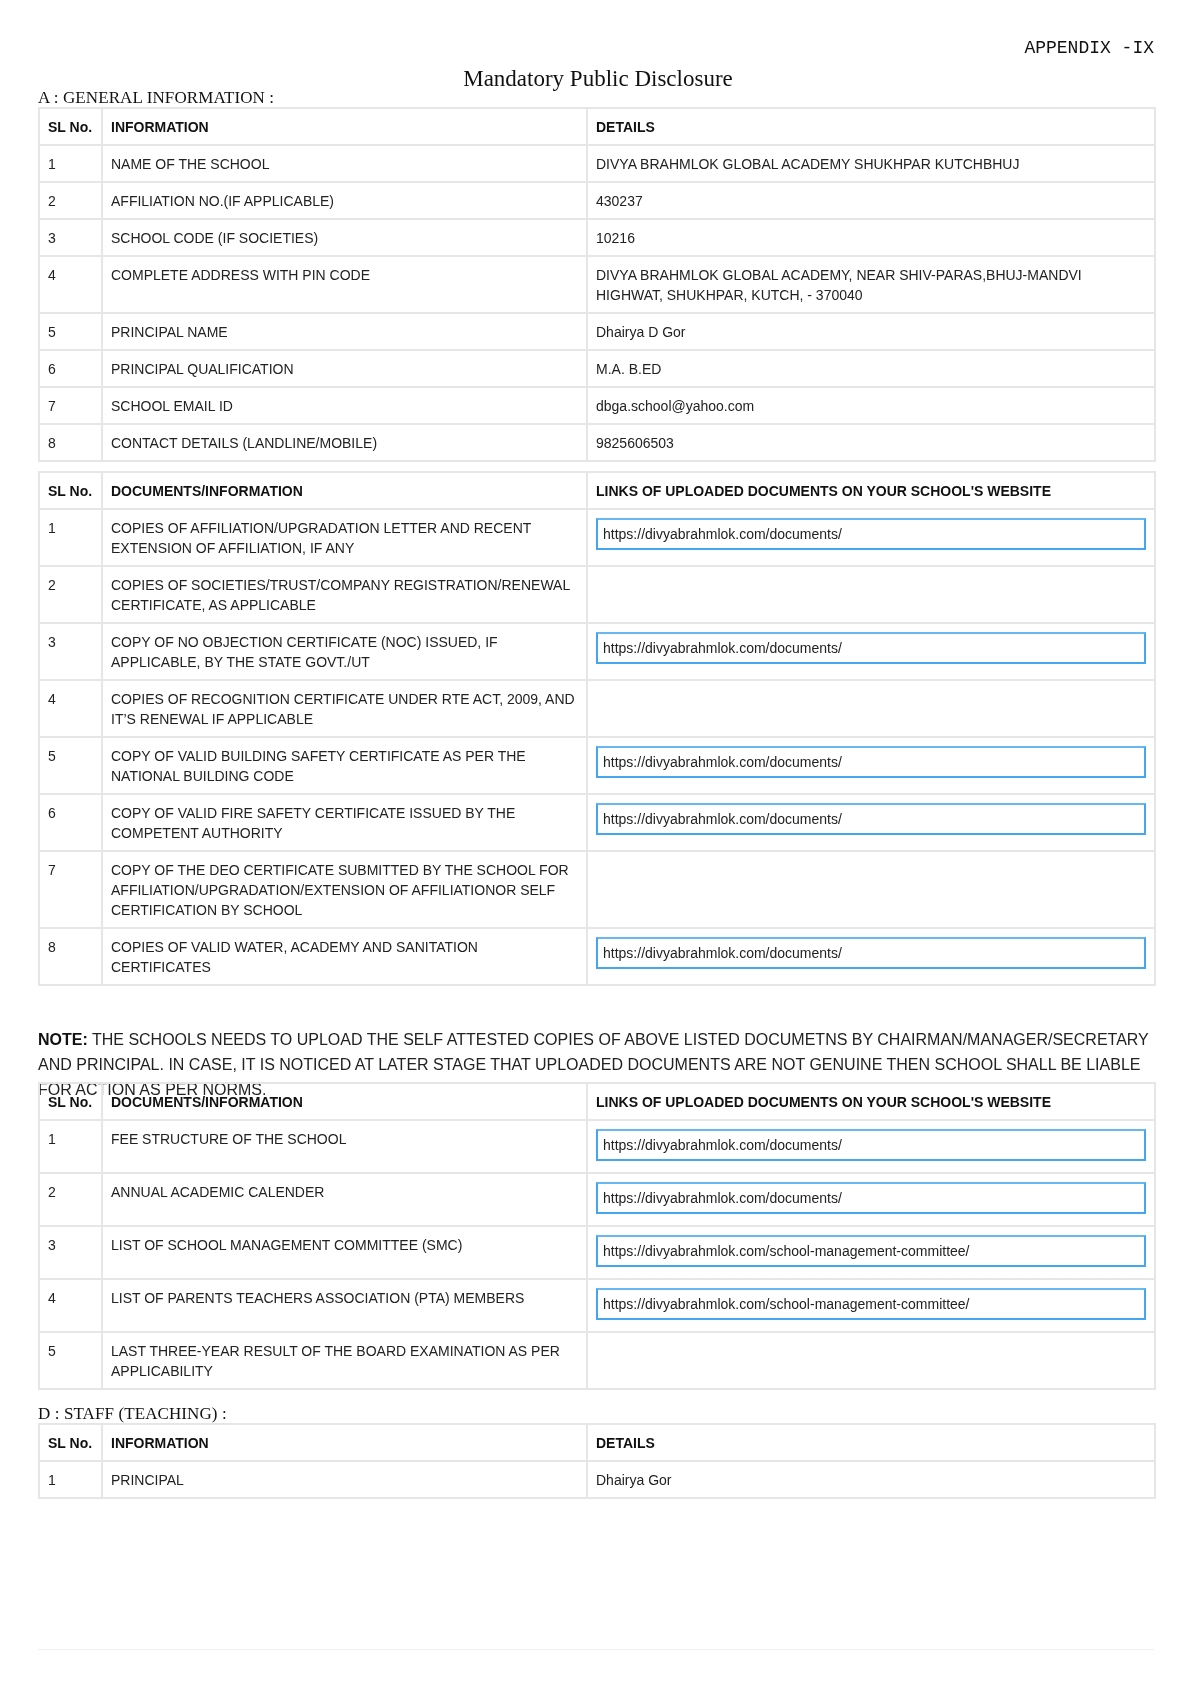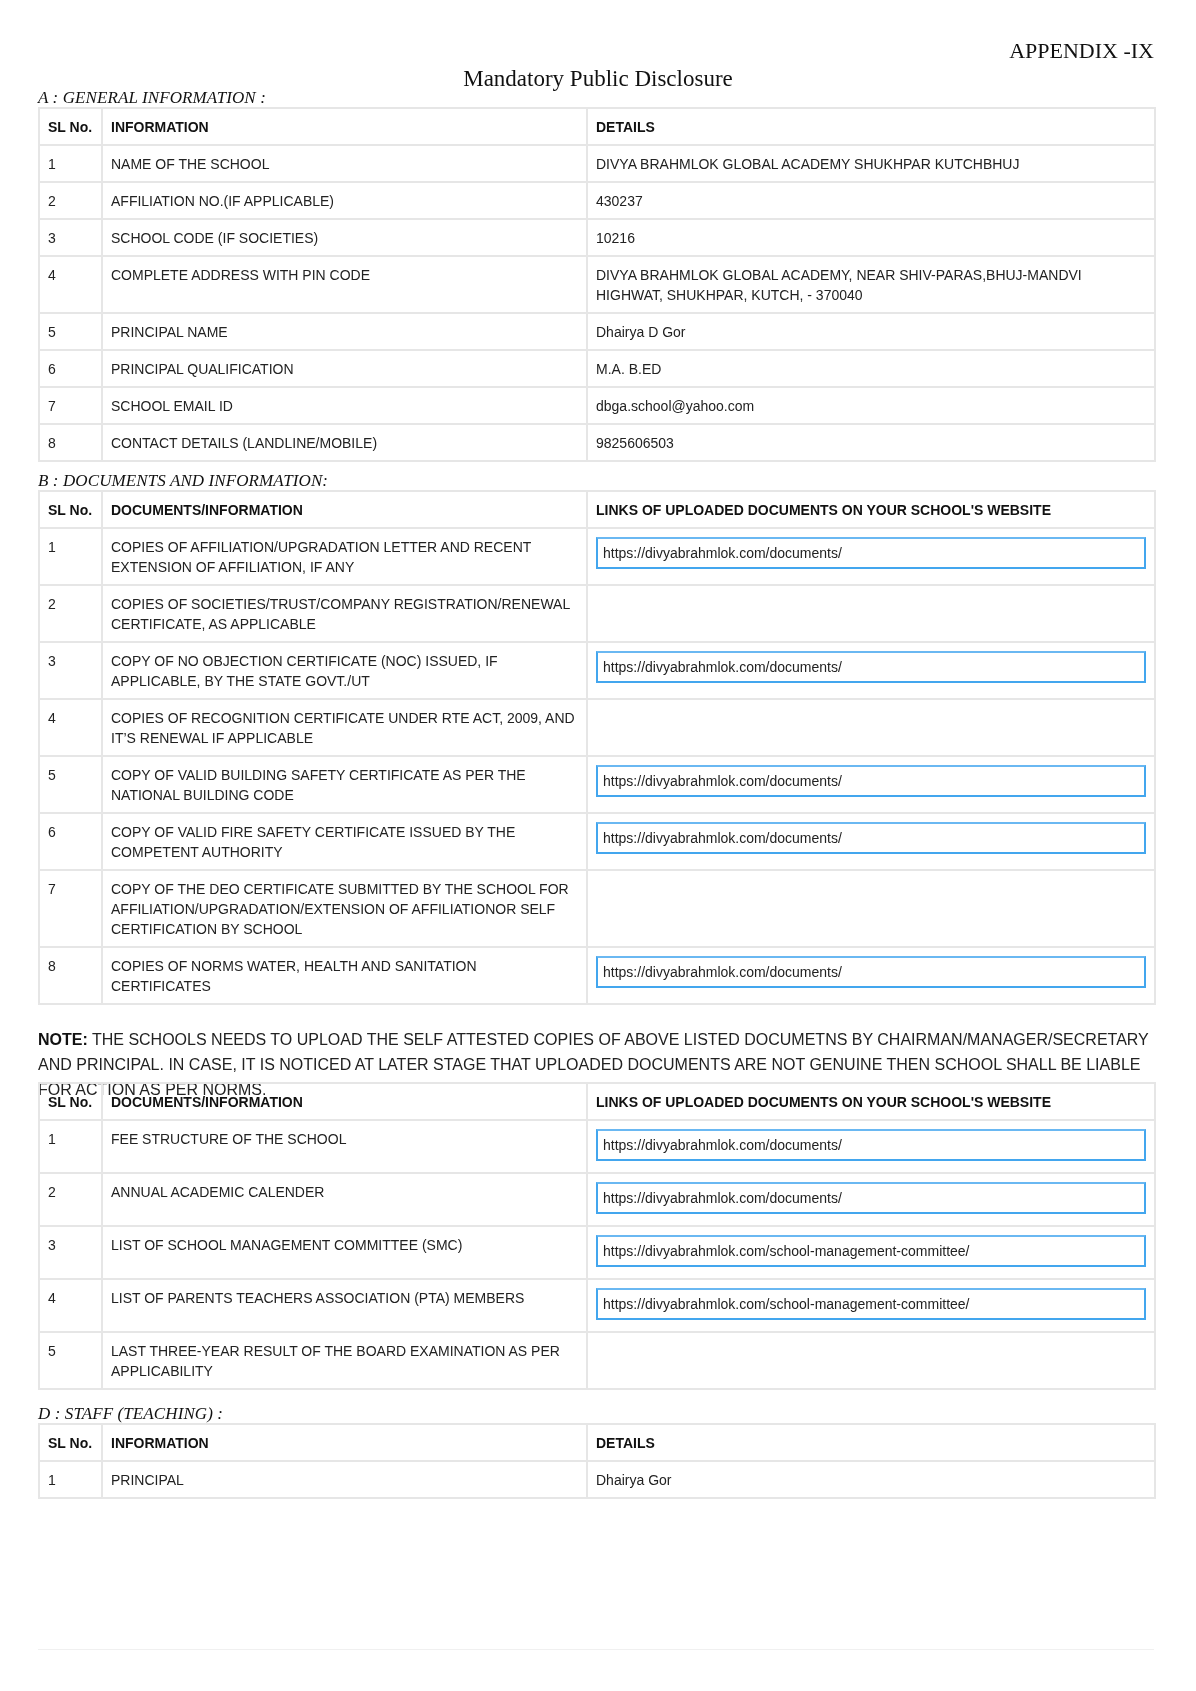--- a/index.html
+++ b/index.html
@@ -1,21 +1,21 @@
 <!DOCTYPE html>
 <html><head>
 <meta charset="utf-8">
 <style>
   * { box-sizing: border-box; margin: 0; padding: 0; }
   html, body { width: 1196px; height: 1691px; background: #ffffff; }
   body { position: relative; font-family: "Liberation Sans", "DejaVu Sans", sans-serif; color: #222; overflow: hidden; }
-  .appendix { position: absolute; right: 42px; top: 38px; font-family: Liberation Serif, serif; font-size: 22px; color: #111; }
+  .appendix { position: absolute; right: 42px; top: 38px; font-family: Liberation Mono, monospace; font-size: 18px; color: #111; }
   .doc-title { position: absolute; left: 0; width: 1196px; top: 66px; text-align: center; font-family: "Liberation Serif", "DejaVu Serif", serif; font-size: 23px; color: #111; }
   .section { position: absolute; left: 38px; width: 1116px; }
-  .sec-heading { font-family: "Liberation Serif", "DejaVu Serif", serif; font-size: 17px; color: #111; height: 19px; line-height: 19px; letter-spacing: 0.1px; font-style: italic; }
+  .sec-heading { font-family: "Liberation Serif", "DejaVu Serif", serif; font-size: 17px; color: #111; height: 19px; line-height: 19px; letter-spacing: 0.1px; }
   table { border-collapse: collapse; width: 1116px; table-layout: fixed; }
   col.c1 { width: 63px; } col.c2 { width: 485px; } col.c3 { width: 568px; }
   th, td { border: 2px solid #e6e6e6; text-align: left; vertical-align: top; font-size: 14px; line-height: 20px; padding: 8px 8px 7px 8px; }
   th { font-weight: bold; color: #111; font-size: 14px; }
   td { color: #222; }
   .link-input { display: block; width: 100%; height: 32px; border: 2px solid #43a6ee; border-top-color: #6ab8f2; background: #fff; font-family: "Liberation Sans", "DejaVu Sans", sans-serif; font-size: 14px; color: #222; padding: 0 5px; margin-top: 0; outline: none; }
   td.link-cell { padding-top: 8px; padding-bottom: 11px; }
   .note { position: absolute; left: 38px; width: 1120px; top: 1027px; font-size: 16px; line-height: 25px; color: #222; }
   .note b { font-weight: bold; color: #111; }
   .bottom-line { position: absolute; left: 38px; width: 1116px; top: 1649px; height: 1px; background: #f0f0f0; }
@@ -80,21 +80,20 @@
       <tr style="height:36px;">
         <td>8</td>
         <td>CONTACT DETAILS (LANDLINE/MOBILE)</td>
         <td>9825606503</td>
       </tr>
     </tbody>
   </table>
 </div>
 
 <div class="section" style="top:471px;">
-  <div class="sec-heading">B : DOCUMENTS AND INFORMATION:</div>
   <table>
     <colgroup>
         <col class="c1">
         <col class="c2">
         <col class="c3">
       </colgroup>
     <thead>
       <tr style="height:37px;">
         <th>SL No.</th>
         <th>DOCUMENTS/INFORMATION</th>
@@ -140,21 +139,21 @@
             <input class="link-input" type="text" readonly="" value="https://divyabrahmlok.com/documents/" style="">
           </td>
       </tr>
       <tr style="height:76px;">
         <td>7</td>
         <td>COPY OF THE DEO CERTIFICATE SUBMITTED BY THE SCHOOL FOR AFFILIATION/UPGRADATION/EXTENSION OF AFFILIATIONOR SELF CERTIFICATION BY SCHOOL</td>
         <td></td>
       </tr>
       <tr style="height:48px;">
         <td>8</td>
-        <td>COPIES OF NORMS WATER, HEALTH AND SANITATION CERTIFICATES</td>
+        <td>COPIES OF VALID WATER, ACADEMY AND SANITATION CERTIFICATES</td>
         <td class="link-cell">
             <input class="link-input" type="text" readonly="" value="https://divyabrahmlok.com/documents/" style="">
           </td>
       </tr>
     </tbody>
   </table>
 </div>
 
 <div class="note"><b>NOTE:</b><span> THE SCHOOLS NEEDS TO UPLOAD THE SELF ATTESTED COPIES OF ABOVE LISTED DOCUMETNS BY CHAIRMAN/MANAGER/SECRETARY AND PRINCIPAL. IN CASE, IT IS NOTICED AT LATER STAGE THAT UPLOADED DOCUMENTS ARE NOT GENUINE THEN SCHOOL SHALL BE LIABLE FOR ACTION AS PER NORMS.</span></div>
 

